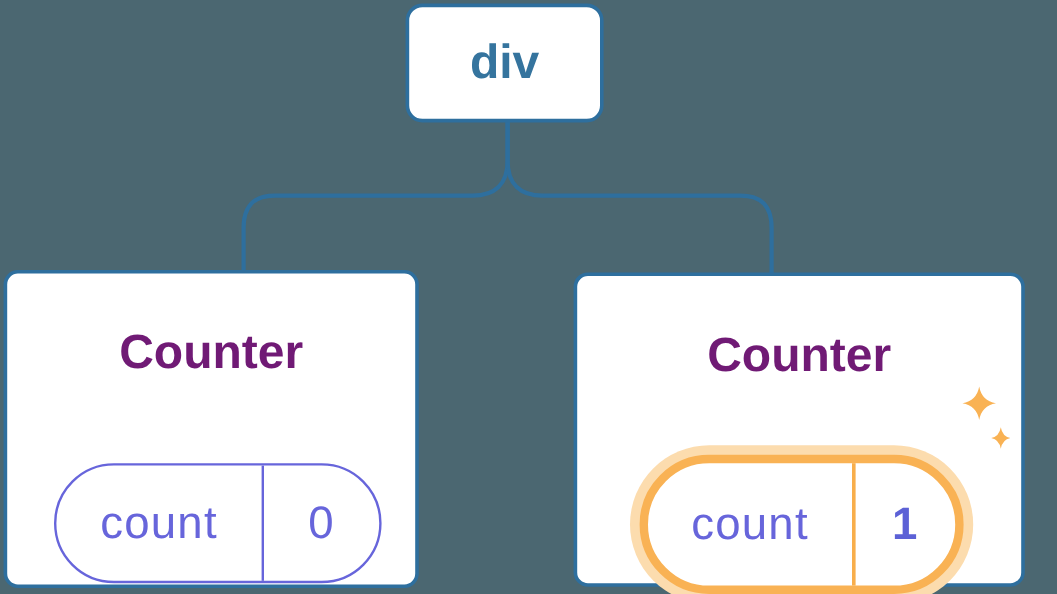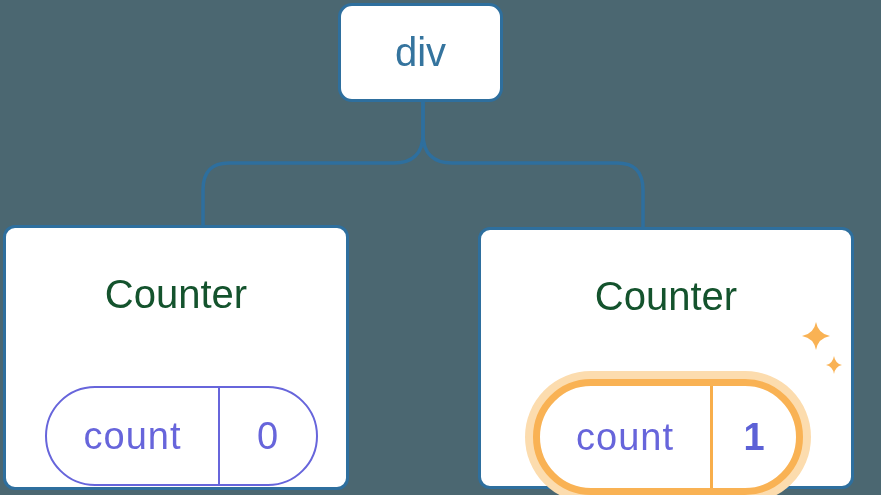--- a/index.html
+++ b/index.html
@@ -22,36 +22,36 @@
     stroke-width:3.5;
   }
   .node-root{
     position:absolute;
     left:338px;top:3px;width:165px;height:99px;
     background:#ffffff;
     border:3px solid #2e6f9e;
     border-radius:14px;
     box-sizing:border-box;
     display:flex;align-items:center;justify-content:center;
-    font-size:40px;font-weight:400;color:#35749e;
+    font-size:40px;font-weight:700;color:#35749e;
   }
   .card{
     position:absolute;
     background:#ffffff;
     border:3px solid #2e6f9e;
     border-radius:12px;
     box-sizing:border-box;
   }
   .card.left{left:3px;top:225px;width:346px;height:265px;}
   .card.right{left:478px;top:227px;width:376px;height:262px;}
   .card-title{
     position:absolute;
     left:0;right:0;top:46px;
     text-align:center;
-    font-size:40px;font-weight:400;color:#14532d;
+    font-size:40px;font-weight:700;color:#701a75;
     line-height:1;
   }
   .pill{
     position:absolute;
     display:flex;
     box-sizing:border-box;
     background:#ffffff;
     margin-top:36px;
   }
   .pill .seg{

